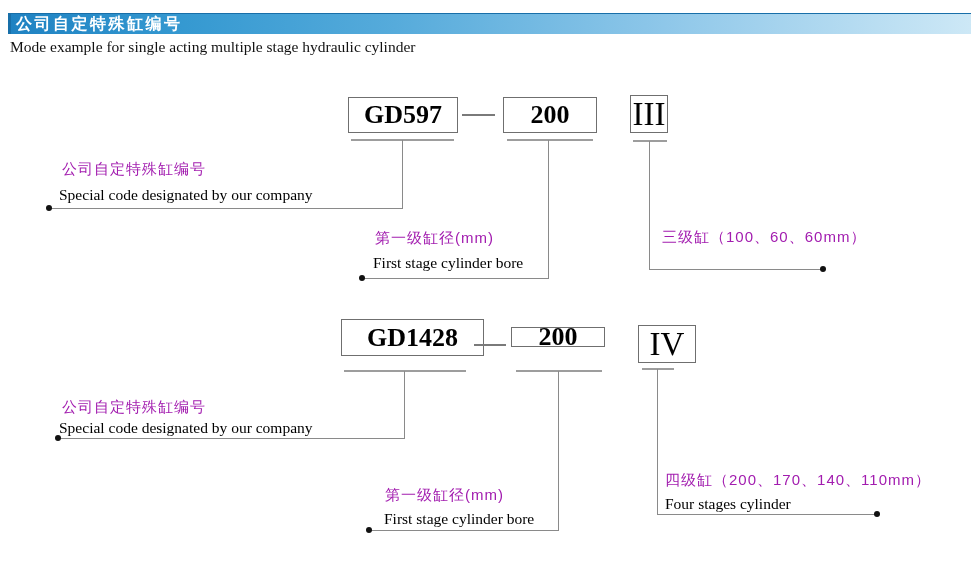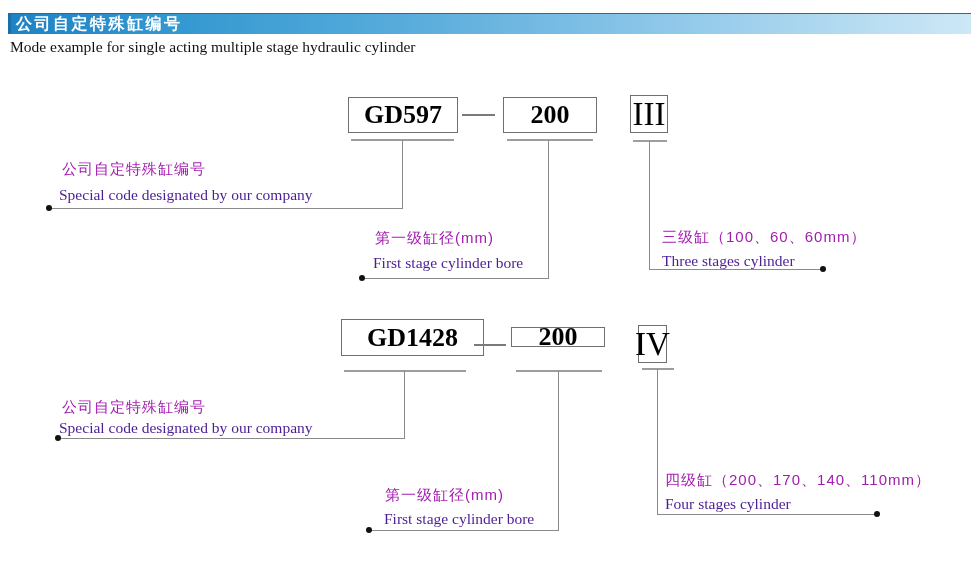--- a/index.html
+++ b/index.html
@@ -37,21 +37,21 @@
   .dash{height:2px;background:#7a7a7a;}
   .bracket{position:absolute;height:2px;background:#9d9d9d;}
   .dot{position:absolute;width:6px;height:6px;border-radius:50%;background:#111;}
   
   .lbl-zh{
     position:absolute;font-family:"Liberation Sans", sans-serif;font-size:15px;
     letter-spacing:1px;color:#a21caf;white-space:nowrap;
   }
   .lbl-en{
     position:absolute;font-family:"Liberation Serif", serif;font-size:15.5px;
-    color:#4c1d95;white-space:nowrap;
+    color:#000000;white-space:nowrap;
   }
 </style>
 </head>
 <body>
 
 <div id="page">
 
   <div class="title-bar">
     <div class="zh">公司自定特殊缸编号</div>
   </div>
@@ -78,26 +78,25 @@
   <div class="hline" style="left:649px;top:269px;width:175px;"></div>
   <div class="dot" style="left:820px;top:266px;"></div>
 
   <div class="lbl-zh" style="left:62px;top:160px;">公司自定特殊缸编号</div>
   <div class="lbl-en" style="left:59px;top:186px;">Special code designated by our company</div>
 
   <div class="lbl-zh" style="left:375px;top:229px;">第一级缸径(mm)</div>
   <div class="lbl-en" style="left:373px;top:254px;">First stage cylinder bore</div>
 
   <div class="lbl-zh" style="left:662px;top:228px;">三级缸（100、60、60mm）</div>
-  <div class="lbl-en" style="left:662px;top:252px;">Three stages cylinder</div>
 
   <div class="code-box" style="left:341px;top:319px;width:143px;height:37px;">GD1428</div>
   <div class="dash" style="left:474px;top:344px;width:32px;"></div>
   <div class="code-box" style="left:511px;top:327px;width:94px;height:20px;">200</div>
-  <div class="code-box numeral" style="left:638px;top:325px;width:29px;height:38px;">IV</div>
+  <div class="code-box numeral" style="left:638px;top:325px;width:58px;height:38px;">IV</div>
 
   <div class="bracket" style="left:344px;top:370px;width:122px;"></div>
   <div class="bracket" style="left:516px;top:370px;width:86px;"></div>
   <div class="bracket" style="left:642px;top:368px;width:32px;"></div>
 
   <div class="vline" style="left:404px;top:371px;height:67px;"></div>
   <div class="hline" style="left:58px;top:438px;width:347px;"></div>
   <div class="dot" style="left:55px;top:435px;"></div>
 
   <div class="vline" style="left:558px;top:371px;height:160px;"></div>

